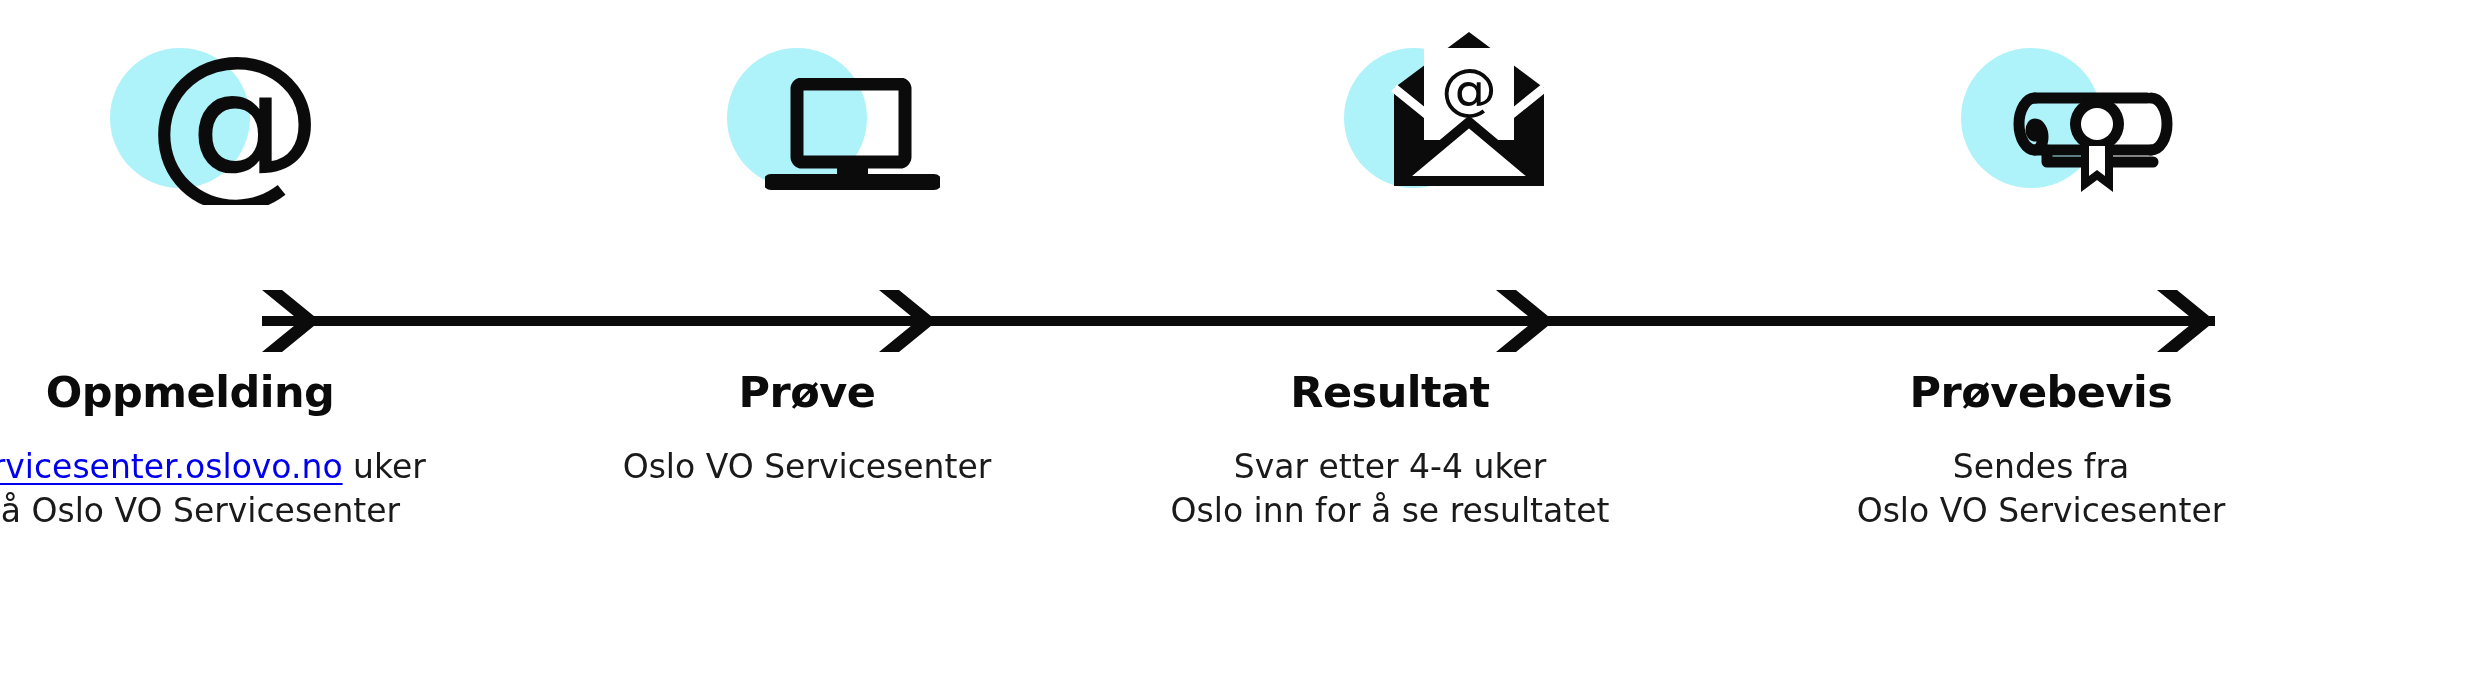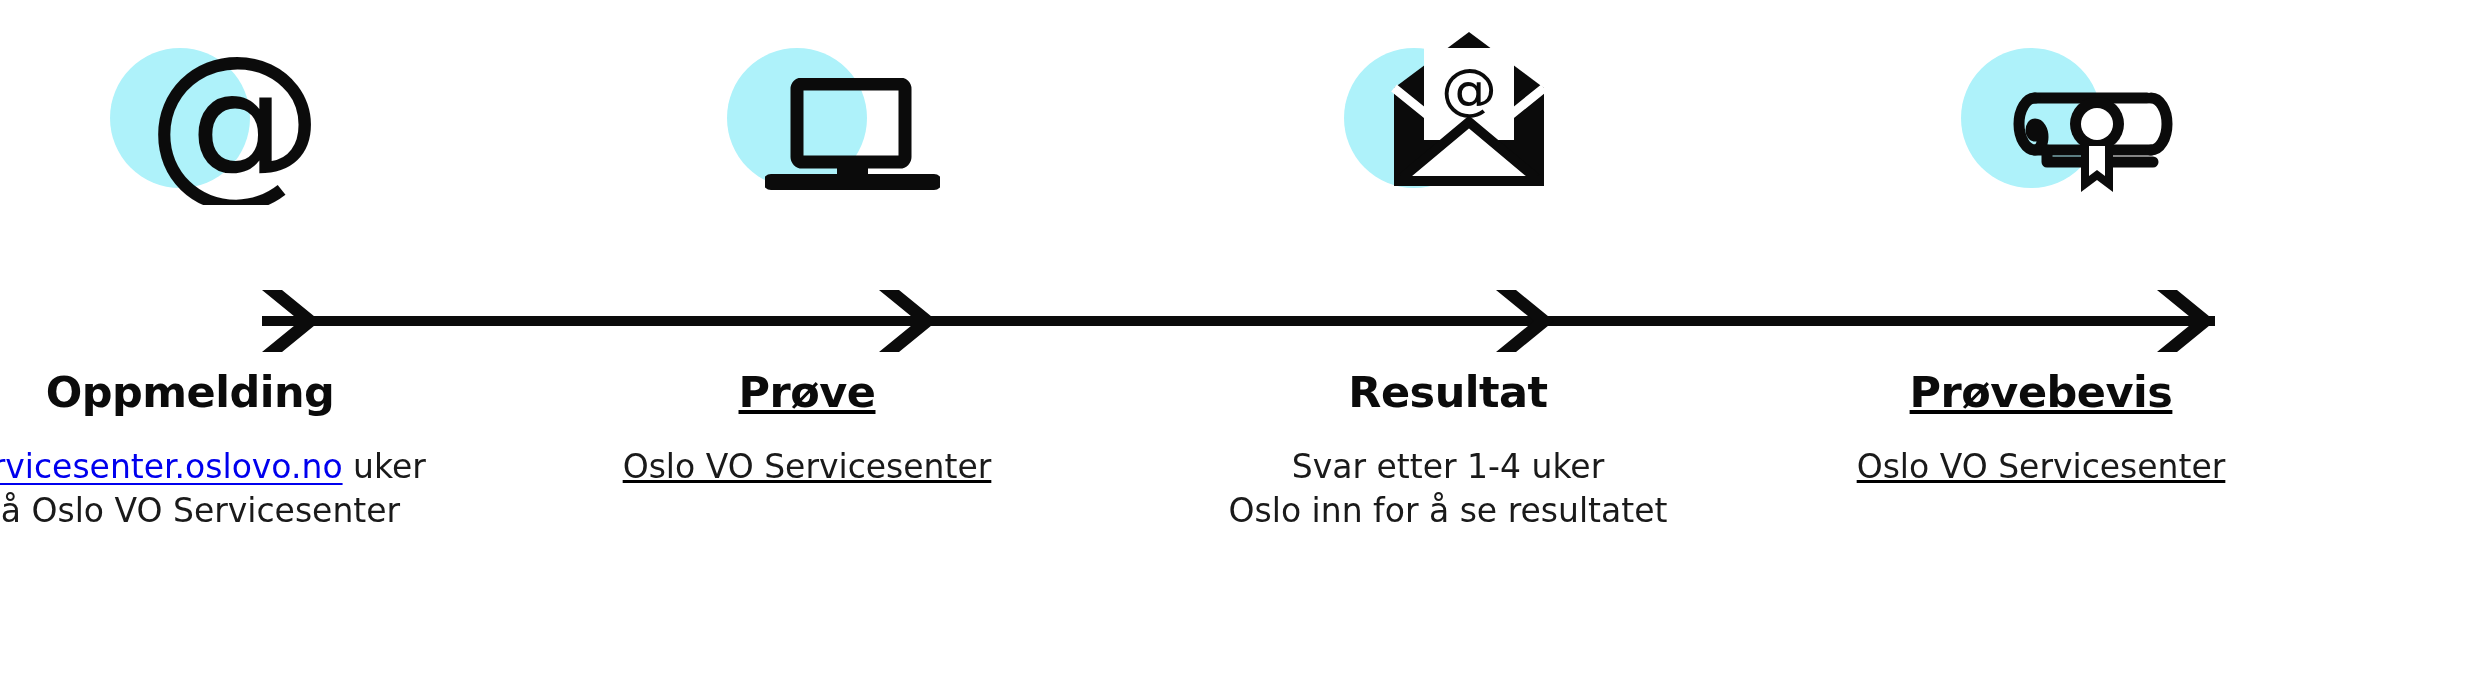--- a/index.html
+++ b/index.html
@@ -148,36 +148,37 @@
   <div class="label-row">
 
     <div class="step-text" style="left:-50px;">
       <div class="step-title">Oppmelding</div>
       <div class="step-caption">
         <span class="cap-line"><a class="link-u" href="#">servicesenter.oslovo.no</a><span> uker</span></span>
         <span class="cap-line">på Oslo VO Servicesenter</span>
       </div>
     </div>
 
-    <div class="step-text" style="left:567px;text-decoration:underline;">
+    <div class="step-text" style="left:567px;">
       <div class="step-title">Prøve</div>
       <div class="step-caption">
         <span class="cap-line">Oslo VO Servicesenter</span>
       </div>
     </div>
 
-    <div class="step-text" style="left:1208px;">
+    <div class="step-text" style="left:1150px;">
       <div class="step-title">Resultat</div>
       <div class="step-caption">
-        <span class="cap-line">Svar etter 1-4 uker</span>
+        <span class="cap-line">Svar etter 4-4 uker</span>
         <span class="cap-line">Oslo inn for å se resultatet</span>
       </div>
     </div>
 
-    <div class="step-text" style="left:1801px;text-decoration:underline;">
+    <div class="step-text" style="left:1801px;">
       <div class="step-title">Prøvebevis</div>
       <div class="step-caption">
+        <span class="cap-line">Sendes fra</span>
         <span class="cap-line">Oslo VO Servicesenter</span>
       </div>
     </div>
 
   </div>
 </div>
 
 </body></html>

